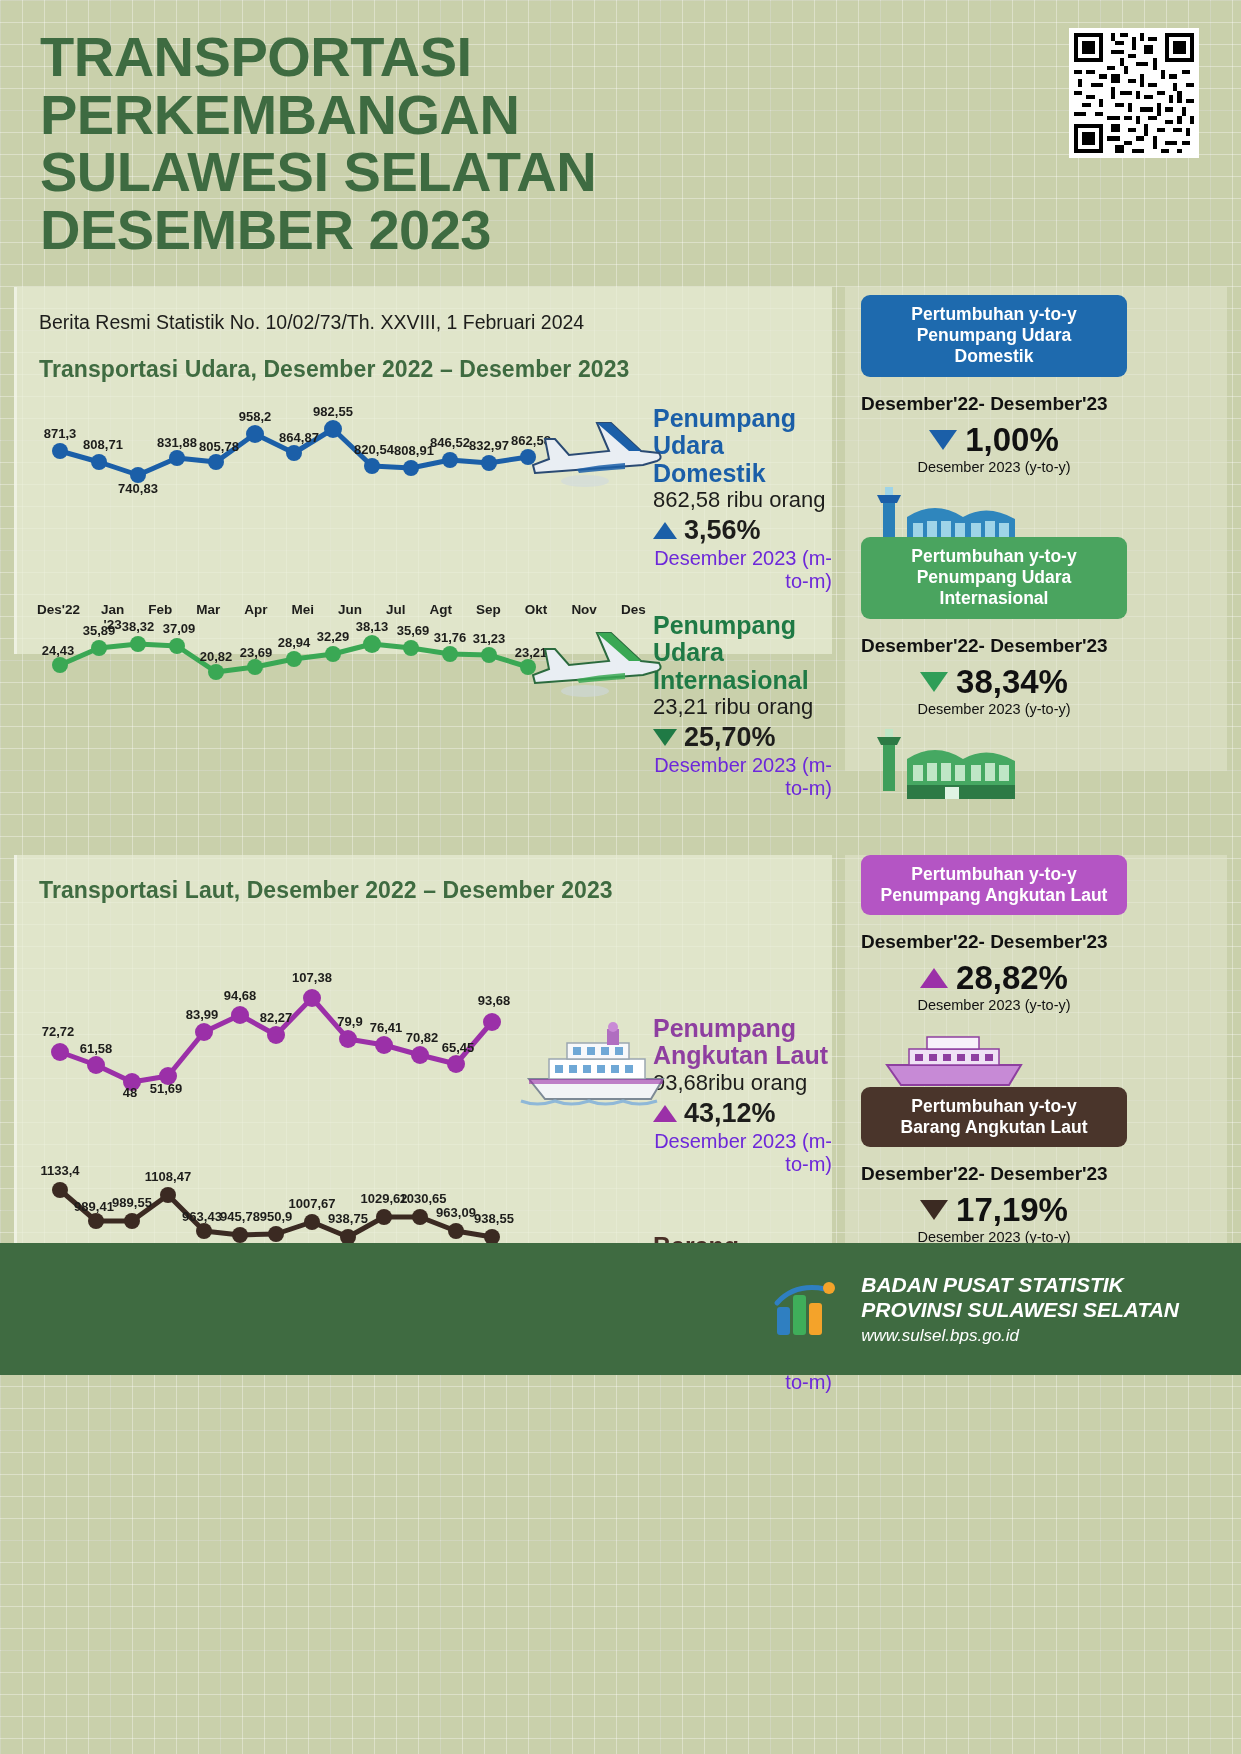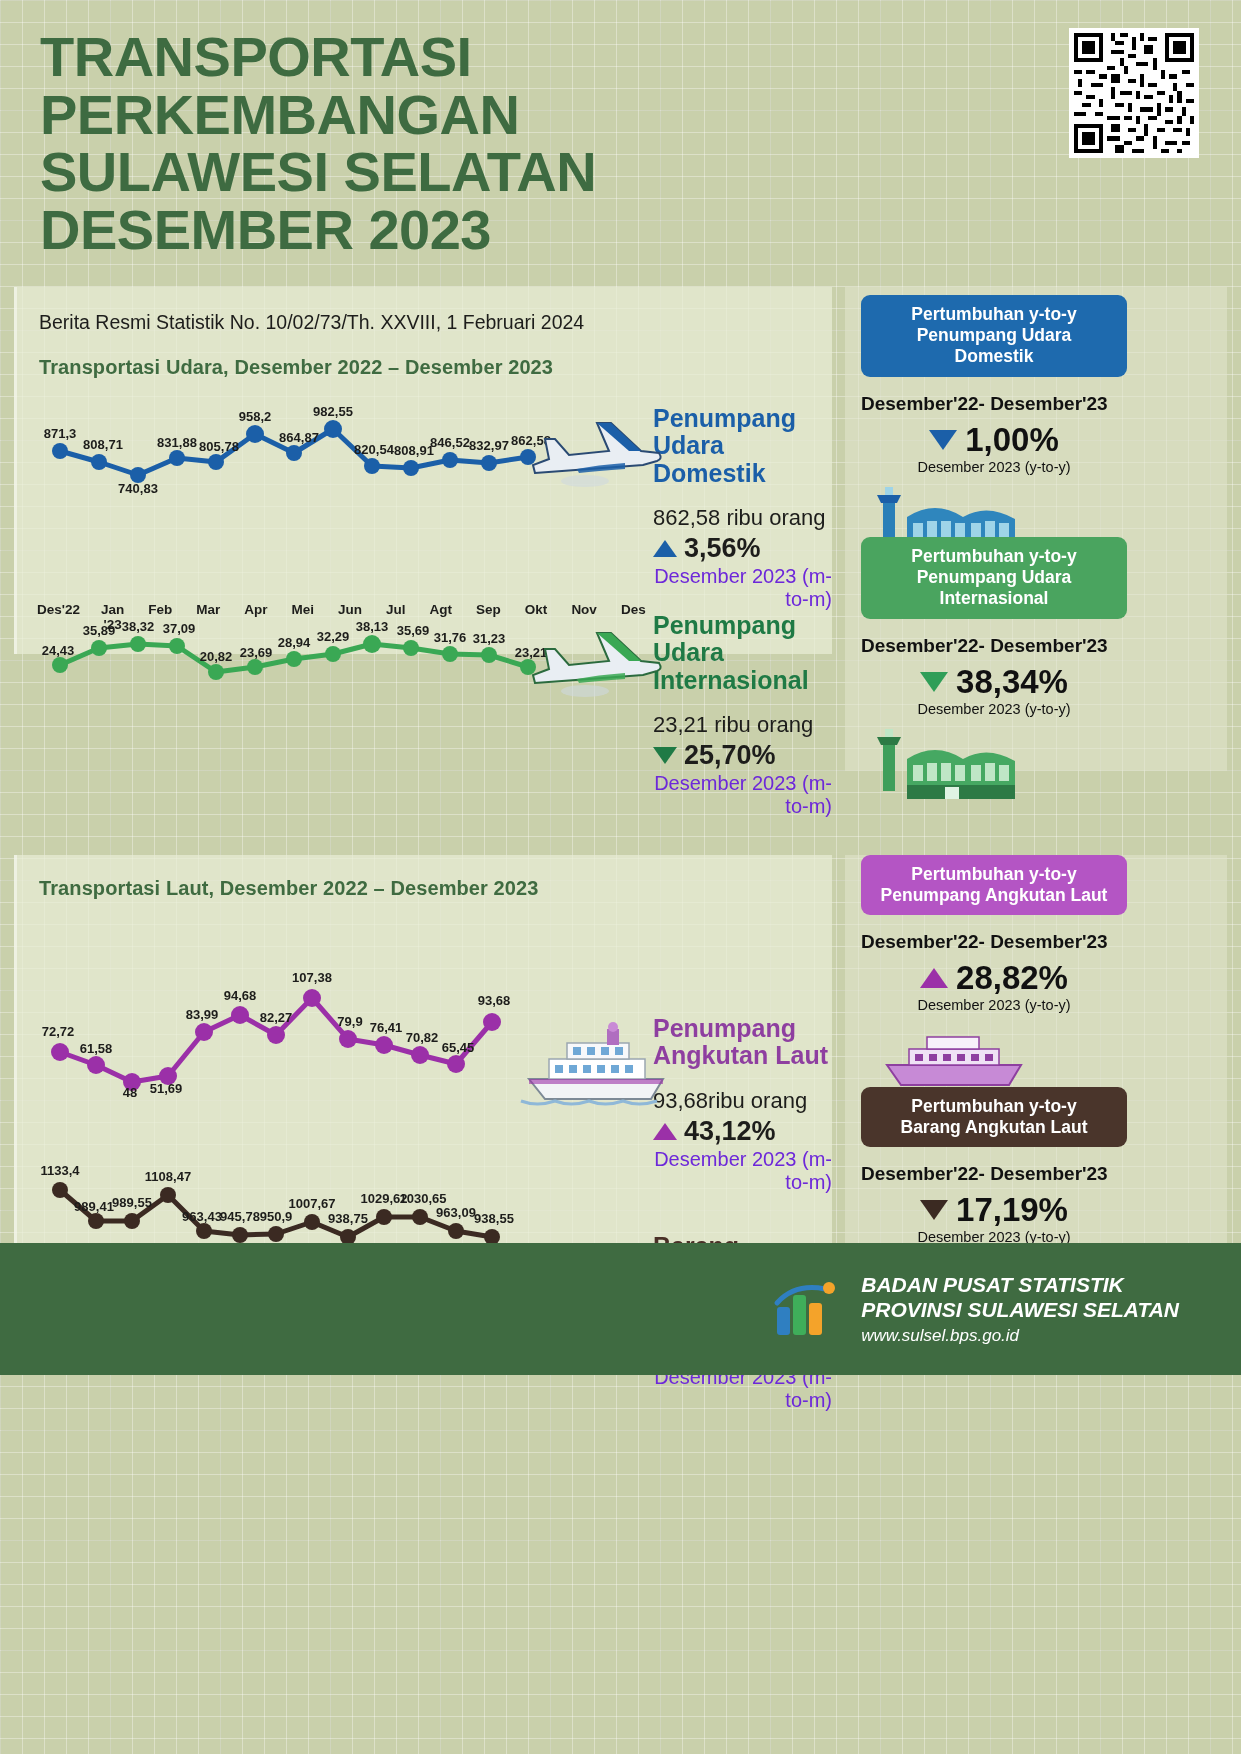--- a/index.html
+++ b/index.html
@@ -46,41 +46,41 @@
     background: rgba(233,237,214,.72);
     border-left: 3px solid rgba(255,255,255,.45);
   }
   .panel-right {
     position: absolute; left: 845px; top: 0; width: 382px; height: 484px;
     background: rgba(225,230,205,.55);
   }
 
   .brs-line { font-size: 19.5px; color: #1d1d1b; padding: 24px 0 0 22px; }
   .section-title {
-    font-size: 20px; font-weight: 800; color: #3f6b41;
+    font-size: 23px; font-weight: 800; color: #3f6b41;
     padding: 22px 0 0 22px; letter-spacing: .1px;
   }
 
   
   .chart { position: relative; }
   .chart svg { display: block; }
   .axis-row {
     position: absolute; left: 0; bottom: 0; width: 100%;
     display: flex; font-size: 13.5px; color: #1d1d1b; font-weight: 600; gap: 24px;
   }
   .axis-row span { text-align: center; }
 
   
   .stat-side { position: absolute; }
   .stat-title { font-size: 25px; font-weight: 800; line-height: 1.1; }
   .stat-title.blue { color: #1b5fa8; }
   .stat-title.green { color: #1f7a45; }
   .stat-title.purple { color: #8e3fa0; }
   .stat-title.brown { color: #4a3027; }
-  .stat-value { font-size: 22px; color: #1d1d1b; margin-top: 18px; }
+  .stat-value { font-size: 22px; color: #1d1d1b; margin-top: 0; }
   .stat-change { display: flex; align-items: center; gap: 7px; margin-top: 2px; }
   .stat-change .pct { font-size: 27px; font-weight: 800; color: #1d1d1b; }
   .stat-note { font-size: 20px; color: #6d28d9; margin-top: 1px; text-align: right; }
   .tri { width: 0; height: 0; }
   .tri.up { border-left: 12px solid transparent; border-right: 12px solid transparent; border-bottom: 17px solid #1b5fa8; }
   .tri.down { border-left: 12px solid transparent; border-right: 12px solid transparent; border-top: 17px solid #1f7a45; }
   .tri.up-purple { border-left: 12px solid transparent; border-right: 12px solid transparent; border-bottom: 17px solid #9b30a8; }
   .tri.down-brown { border-left: 12px solid transparent; border-right: 12px solid transparent; border-top: 17px solid #3b2a22; }
   .tri.down-blue { border-left: 14px solid transparent; border-right: 14px solid transparent; border-top: 20px solid #1b5fa8; }
   .tri.down-green { border-left: 14px solid transparent; border-right: 14px solid transparent; border-top: 20px solid #2f9e58; }

